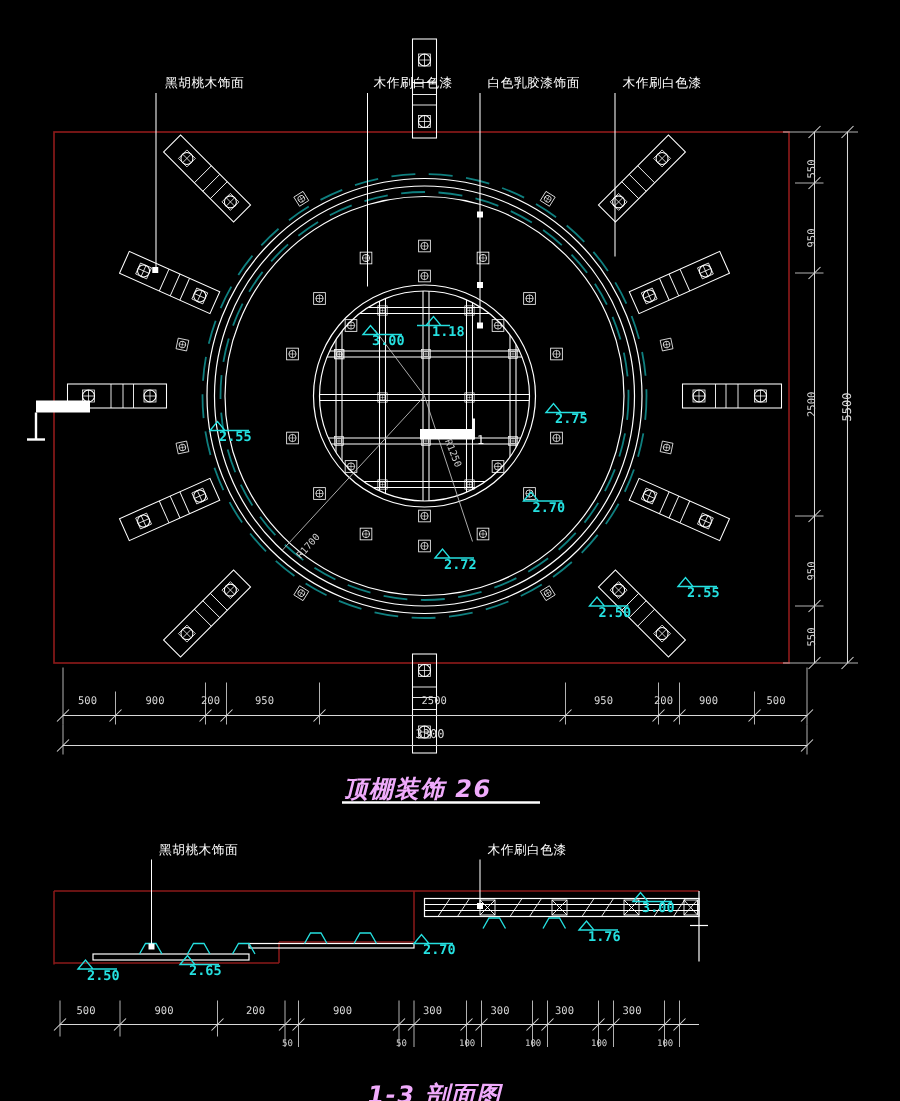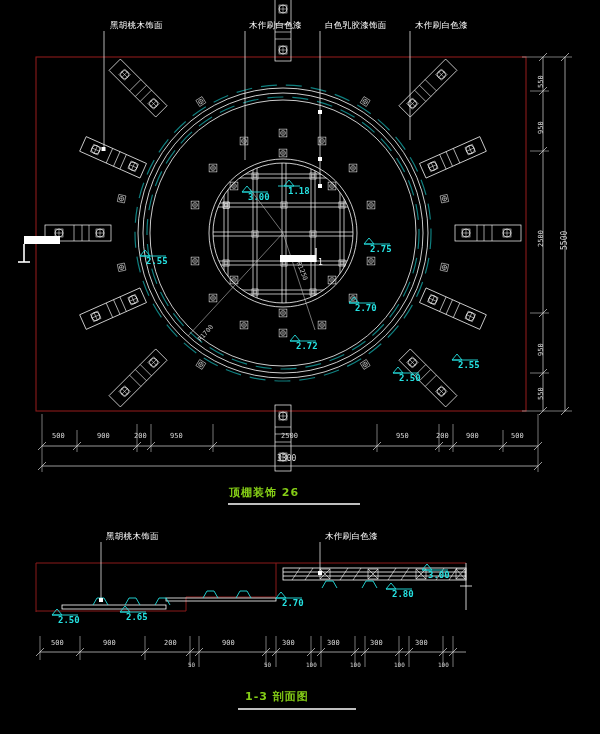--- a/index.html
+++ b/index.html
@@ -1,29 +1,29 @@
 <!DOCTYPE html>
 <html><head>
 <meta charset="utf-8">
 <style>
   html,body{margin:0;padding:0;background:#000;}
   body{
     width:600px;height:734px;overflow:hidden;position:relative;
     font-family:"DejaVu Sans","Liberation Sans",sans-serif;
     color:#fff;
   }
-  #root{position:absolute;inset:0;}
+  #root{position:absolute;inset:0;margin-top:31px;}
   svg.layer{position:absolute;left:0;top:0;width:600px;height:734px;overflow:visible;}
   .lbl{position:absolute;white-space:nowrap;line-height:1;}
   .cn{font-size:8.5px;color:#ffffff;letter-spacing:.3px;}
   .dim{font-size:7px;color:#d8d8d8;font-family:"DejaVu Sans Mono","Liberation Mono",monospace;}
   .dimv{font-size:7px;color:#d8d8d8;font-family:"DejaVu Sans Mono","Liberation Mono",monospace;
         transform-origin:0 0;}
   .elev{font-size:9px;color:#25e0e0;font-family:"DejaVu Sans Mono","Liberation Mono",monospace;font-weight:bold;}
-  .title{font-size:11px;color:#84cc16;font-weight:bold;letter-spacing:1px;}
+  .title{font-size:16px;color:#f0abfc;font-weight:bold;letter-spacing:1px;font-style:italic;}
   .tiny{font-size:6px;color:#cfcfcf;font-family:"DejaVu Sans Mono","Liberation Mono",monospace;}
   .rot{font-size:6.5px;color:#cccccc;font-family:"DejaVu Sans Mono","Liberation Mono",monospace;}
 </style>
 </head>
 <body>
 
 <div id="root">
 
   <svg class="layer" viewBox="0 0 600 734">
     <defs>
@@ -523,21 +523,21 @@
   <div class="lbl dimv" style="left:561px;top:250px;transform:rotate(-90deg);font-size:8px">5500</div>
 
   <div class="lbl title" style="left:229px;top:487px">顶棚装饰 26</div>
 
   <div class="lbl cn" style="left:106px;top:532px">黑胡桃木饰面</div>
   <div class="lbl cn" style="left:325px;top:532px">木作刷白色漆</div>
 
   <div class="lbl elev" style="left:58px;top:616px">2.50</div>
   <div class="lbl elev" style="left:126px;top:613px">2.65</div>
   <div class="lbl elev" style="left:282px;top:599px">2.70</div>
-  <div class="lbl elev" style="left:392px;top:590px">2.80</div>
+  <div class="lbl elev" style="left:392px;top:590px">1.76</div>
   <div class="lbl elev" style="left:428px;top:571px">3.00</div>
 
   <div class="lbl dim" style="left:51px;top:640px">500</div>
   <div class="lbl dim" style="left:103px;top:640px">900</div>
   <div class="lbl dim" style="left:164px;top:640px">200</div>
   <div class="lbl dim" style="left:222px;top:640px">900</div>
   <div class="lbl dim" style="left:282px;top:640px">300</div>
   <div class="lbl dim" style="left:327px;top:640px">300</div>
   <div class="lbl dim" style="left:370px;top:640px">300</div>
   <div class="lbl dim" style="left:415px;top:640px">300</div>

